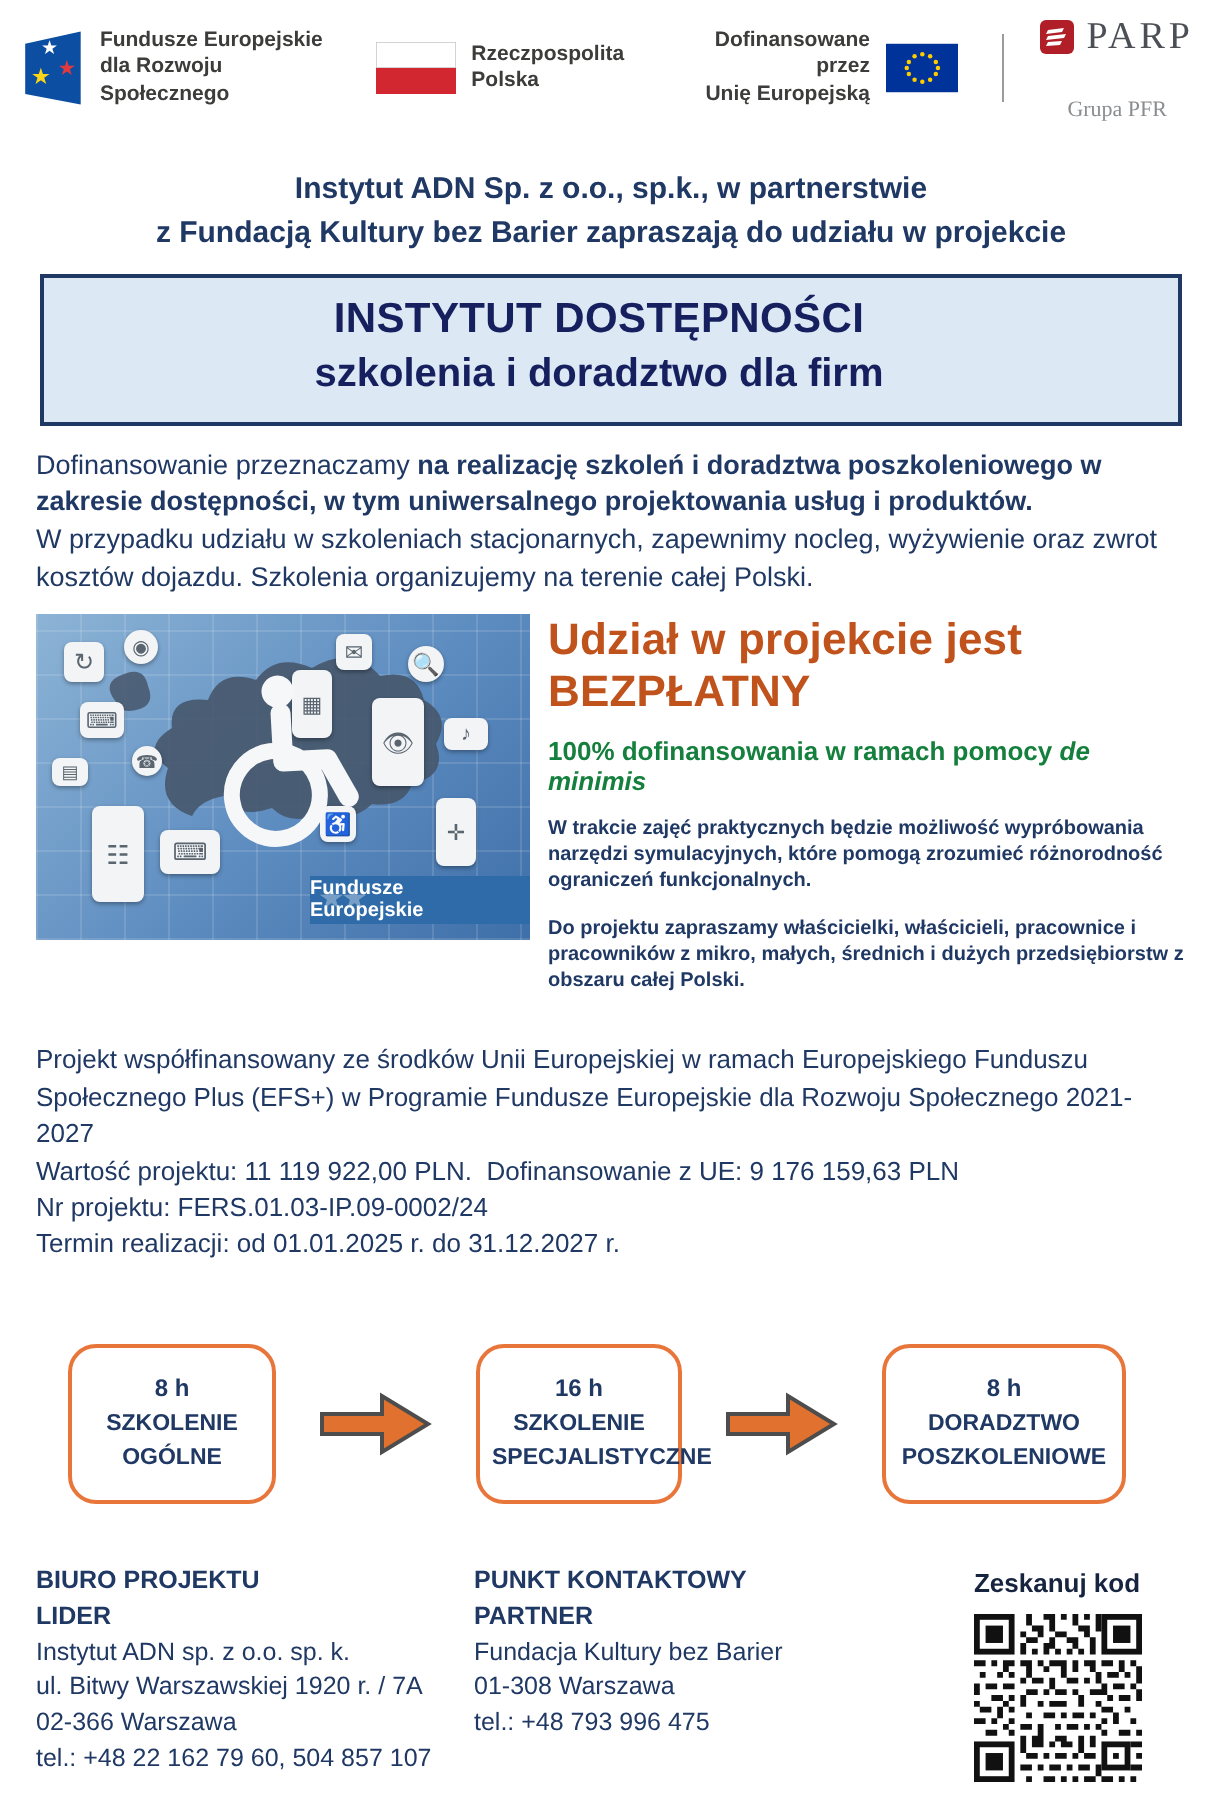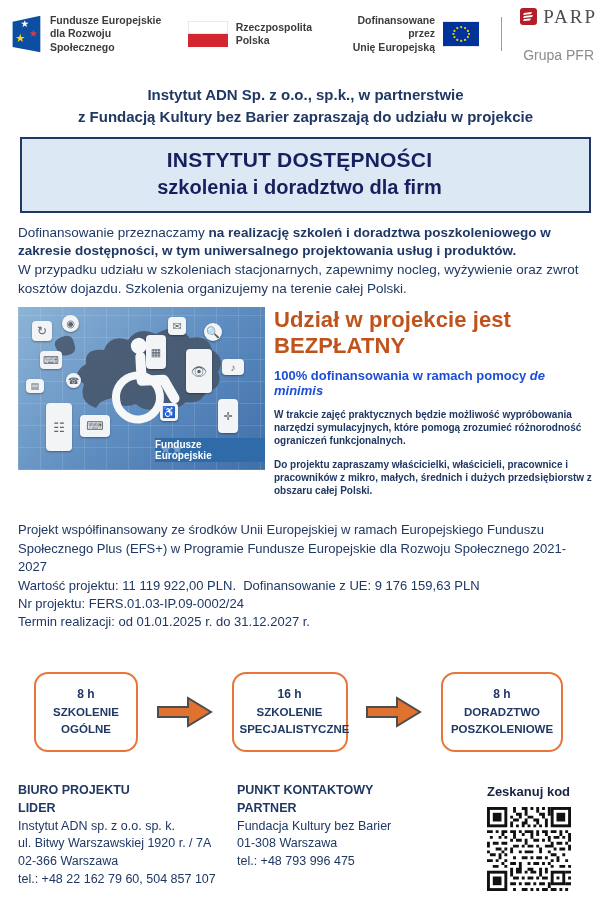--- a/index.html
+++ b/index.html
@@ -12,21 +12,21 @@
   .logo-group { display:flex; align-items:center; }
   .logo-fe-text { font-size:10.5px; font-weight:bold; color:#3c3c3b; line-height:1.25; margin-left:7px; }
   .logo-rp { margin-left:26px; }
   .logo-rp-text { font-size:10.5px; font-weight:bold; color:#3c3c3b; line-height:1.25; margin-left:8px; }
   .logo-eu { margin-left:30px; }
   .logo-eu-text { font-size:10.5px; font-weight:bold; color:#3c3c3b; line-height:1.25; text-align:right; margin-right:8px; }
   .hdr-divider { width:1px; height:34px; background:#9b9b9b; margin:0 18px 0 22px; }
   .logo-parp { display:flex; flex-direction:column; align-items:center; }
   .parp-row { display:flex; align-items:center; gap:6px; }
   .parp-word { font-family:"Liberation Serif", serif; font-size:19px; letter-spacing:2px; color:#4c5056; }
-  .parp-sub { font-family:Liberation Sans, sans-serif; font-size:14px; color:#8a8d90; margin-top:19px; }
+  .parp-sub { font-family:Liberation Serif, serif; font-size:11px; color:#8a8d90; margin-top:19px; }
 
   
   .intro { text-align:center; margin-top:26px; color:#1f3864; font-weight:bold; font-size:15px; line-height:1.45; }
 
   
   .title-box { margin:9px 20px 0 20px; background:#dce9f5; border:2px solid #1f3864; text-align:center; padding:9px 16px 12px 4px; color:#17205e; }
   .title-box .t1 { font-size:21px; font-weight:bold; letter-spacing:.2px; }
   .title-box .t2 { font-size:20px; font-weight:bold; margin-top:4px; }
 
   
@@ -43,33 +43,33 @@
   .illus svg.map { position:absolute; left:18px; top:6px; }
   .tile { position:absolute; background:#f2f4f6; color:#5a6570; border-radius:4px; display:flex; align-items:center; justify-content:center; box-shadow:0 1px 2px rgba(0,0,0,.35); }
   .tile.round { border-radius:50%; }
   .wheel-wrap { position:absolute; left:74px; top:26px; transform:rotate(-8deg); }
   .fe-ribbon { position:absolute; right:0; bottom:8px; width:110px; height:24px; background:#2f6ba8; display:flex; align-items:center; justify-content:flex-end; padding-right:6px; overflow:hidden; }
   .fe-ribbon .stars { position:absolute; left:4px; top:2px; font-size:15px; color:rgba(255,255,255,.35); letter-spacing:-2px; }
   .fe-ribbon .cap { color:#fff; font-size:10px; font-weight:bold; position:relative; }
 
   .rightcol { flex:1; padding-top:0; }
   .free-head { color:#c0521c; font-size:22px; font-weight:bold; letter-spacing:.1px; }
-  .free-sub { color:#1d4ed8; font-size:13px; font-weight:bold; margin-top:9px; }
+  .free-sub { color:#15803d; font-size:13px; font-weight:bold; margin-top:9px; }
   .free-sub i { font-style:italic; }
   .rc-para { color:#1f3864; font-size:10px; font-weight:bold; line-height:1.32; margin-top:10px; }
 
   
   .projinfo { margin:24px 18px 0 18px; color:#1f3864; font-size:13px; line-height:1.42; }
   .projinfo .pre { white-space:pre-wrap; }
 
   
   .flow { display:flex; align-items:center; margin:40px 48px 0 14px; justify-content:space-between;padding-left:20px; }
   .step-box { border:2px solid #e8763a; border-radius:14px; background:#fff; color:#1f3864; text-align:center; font-weight:bold; font-size:11.5px; line-height:1.55; padding:11px 6px; }
   .step-box .hrs { font-size:12px; }
-  .b1 { width:104px; } .b2 { width:116px; } .b3 { width:122px; }
+  .b1 { width:104px; } .b2 { width:103px; } .b3 { width:122px; }
   .arrow { flex:0 0 auto; margin:0 2px; }
 
   
   .contacts { display:flex; margin:30px 10px 0 18px; }
   .c-col { width:219px; color:#1f3864; font-size:12.5px; line-height:1.42; }
   .c-col .ttl { font-weight:bold; }
   .qr-col { flex:1; display:flex; flex-direction:column; align-items:center; padding-top:2px; color:#17243f; }
   .qr-col .lbl { font-weight:bold; font-size:13px; }
   .qr-box { margin:8px 0 7px 0; background:#fff; }
 </style>

